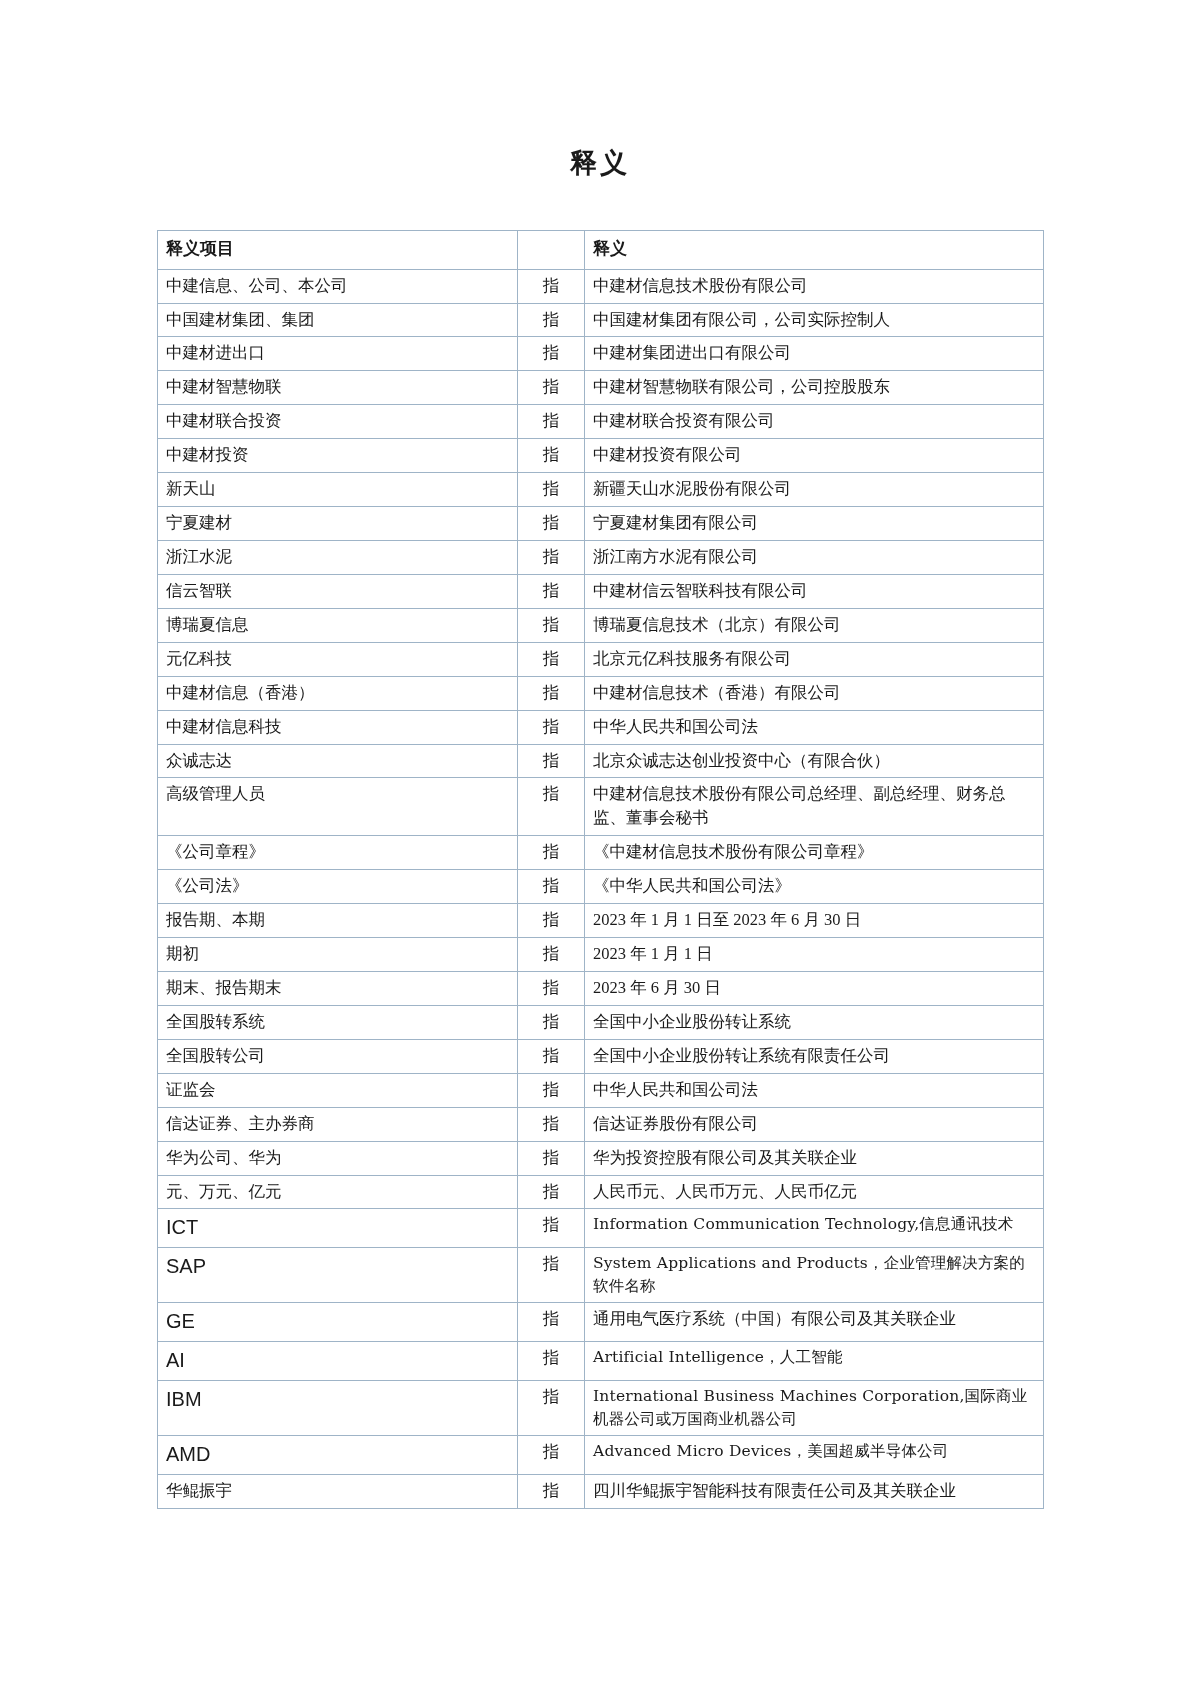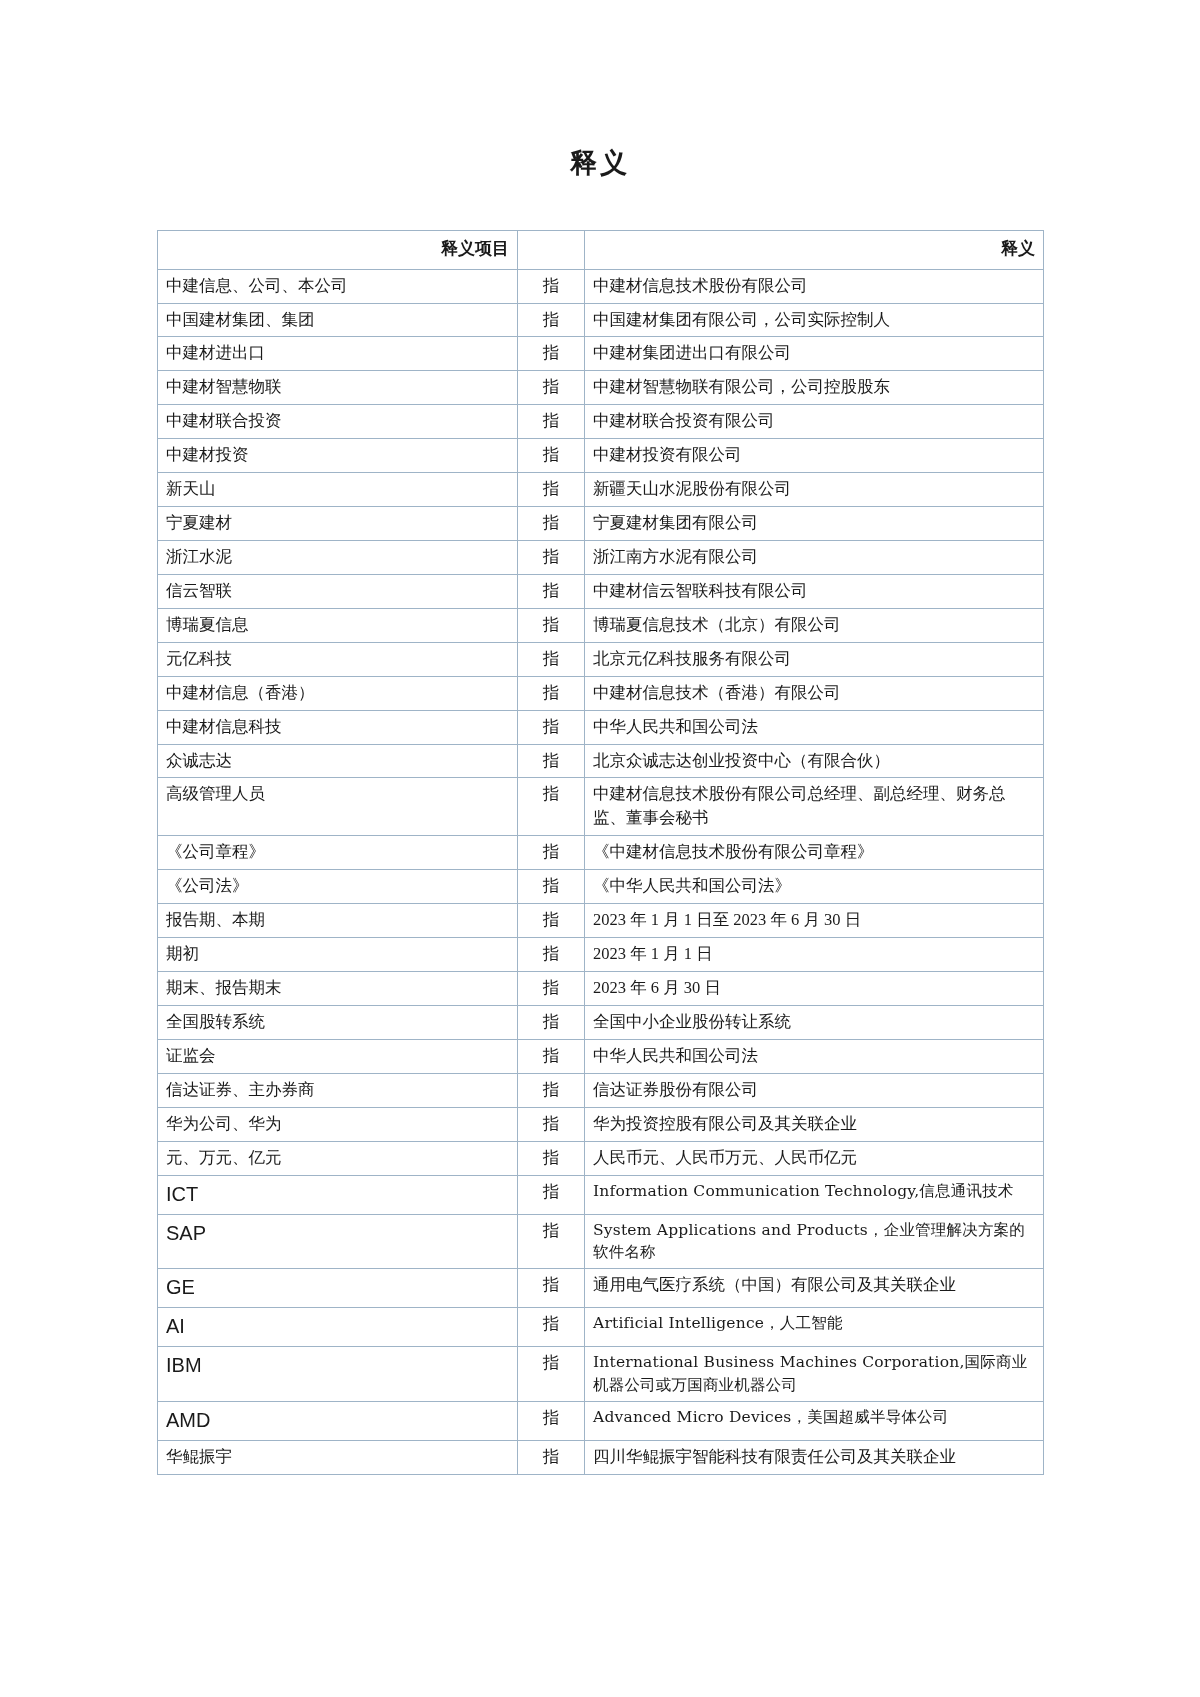--- a/index.html
+++ b/index.html
@@ -44,21 +44,21 @@
   table.defs col.c2 { width: 67px; }
   table.defs col.c3 { width: 459px; }
   table.defs th, table.defs td {
     border: 1px solid #9fb4c7;
     padding: 4px 8px 5px 8px;
     vertical-align: top;
     line-height: 1.45;
     height: 22px;
   }
   table.defs thead th {
-    text-align: right;
+    text-align: left;
     font-weight: bold;
     font-size: 17px;
     padding-top: 6px;
     padding-bottom: 7px;
   }
   table.defs th.mid, table.defs td.mid {
     text-align: center;
   }
   td.term {
     white-space: pre-wrap;
@@ -203,20 +203,25 @@
             <td class="term">期末、报告期末</td>
             <td class="mid">指</td>
             <td class="meaning">2023 年 6 月 30 日</td>
           </tr>
           <tr>
             <td class="term">全国股转系统</td>
             <td class="mid">指</td>
             <td class="meaning">全国中小企业股份转让系统</td>
           </tr>
           <tr>
+            <td class="term">全国股转公司</td>
+            <td class="mid">指</td>
+            <td class="meaning">全国中小企业股份转让系统有限责任公司</td>
+          </tr>
+          <tr>
             <td class="term">证监会</td>
             <td class="mid">指</td>
             <td class="meaning">中华人民共和国公司法</td>
           </tr>
           <tr>
             <td class="term">信达证券、主办券商</td>
             <td class="mid">指</td>
             <td class="meaning">信达证券股份有限公司</td>
           </tr>
           <tr>

